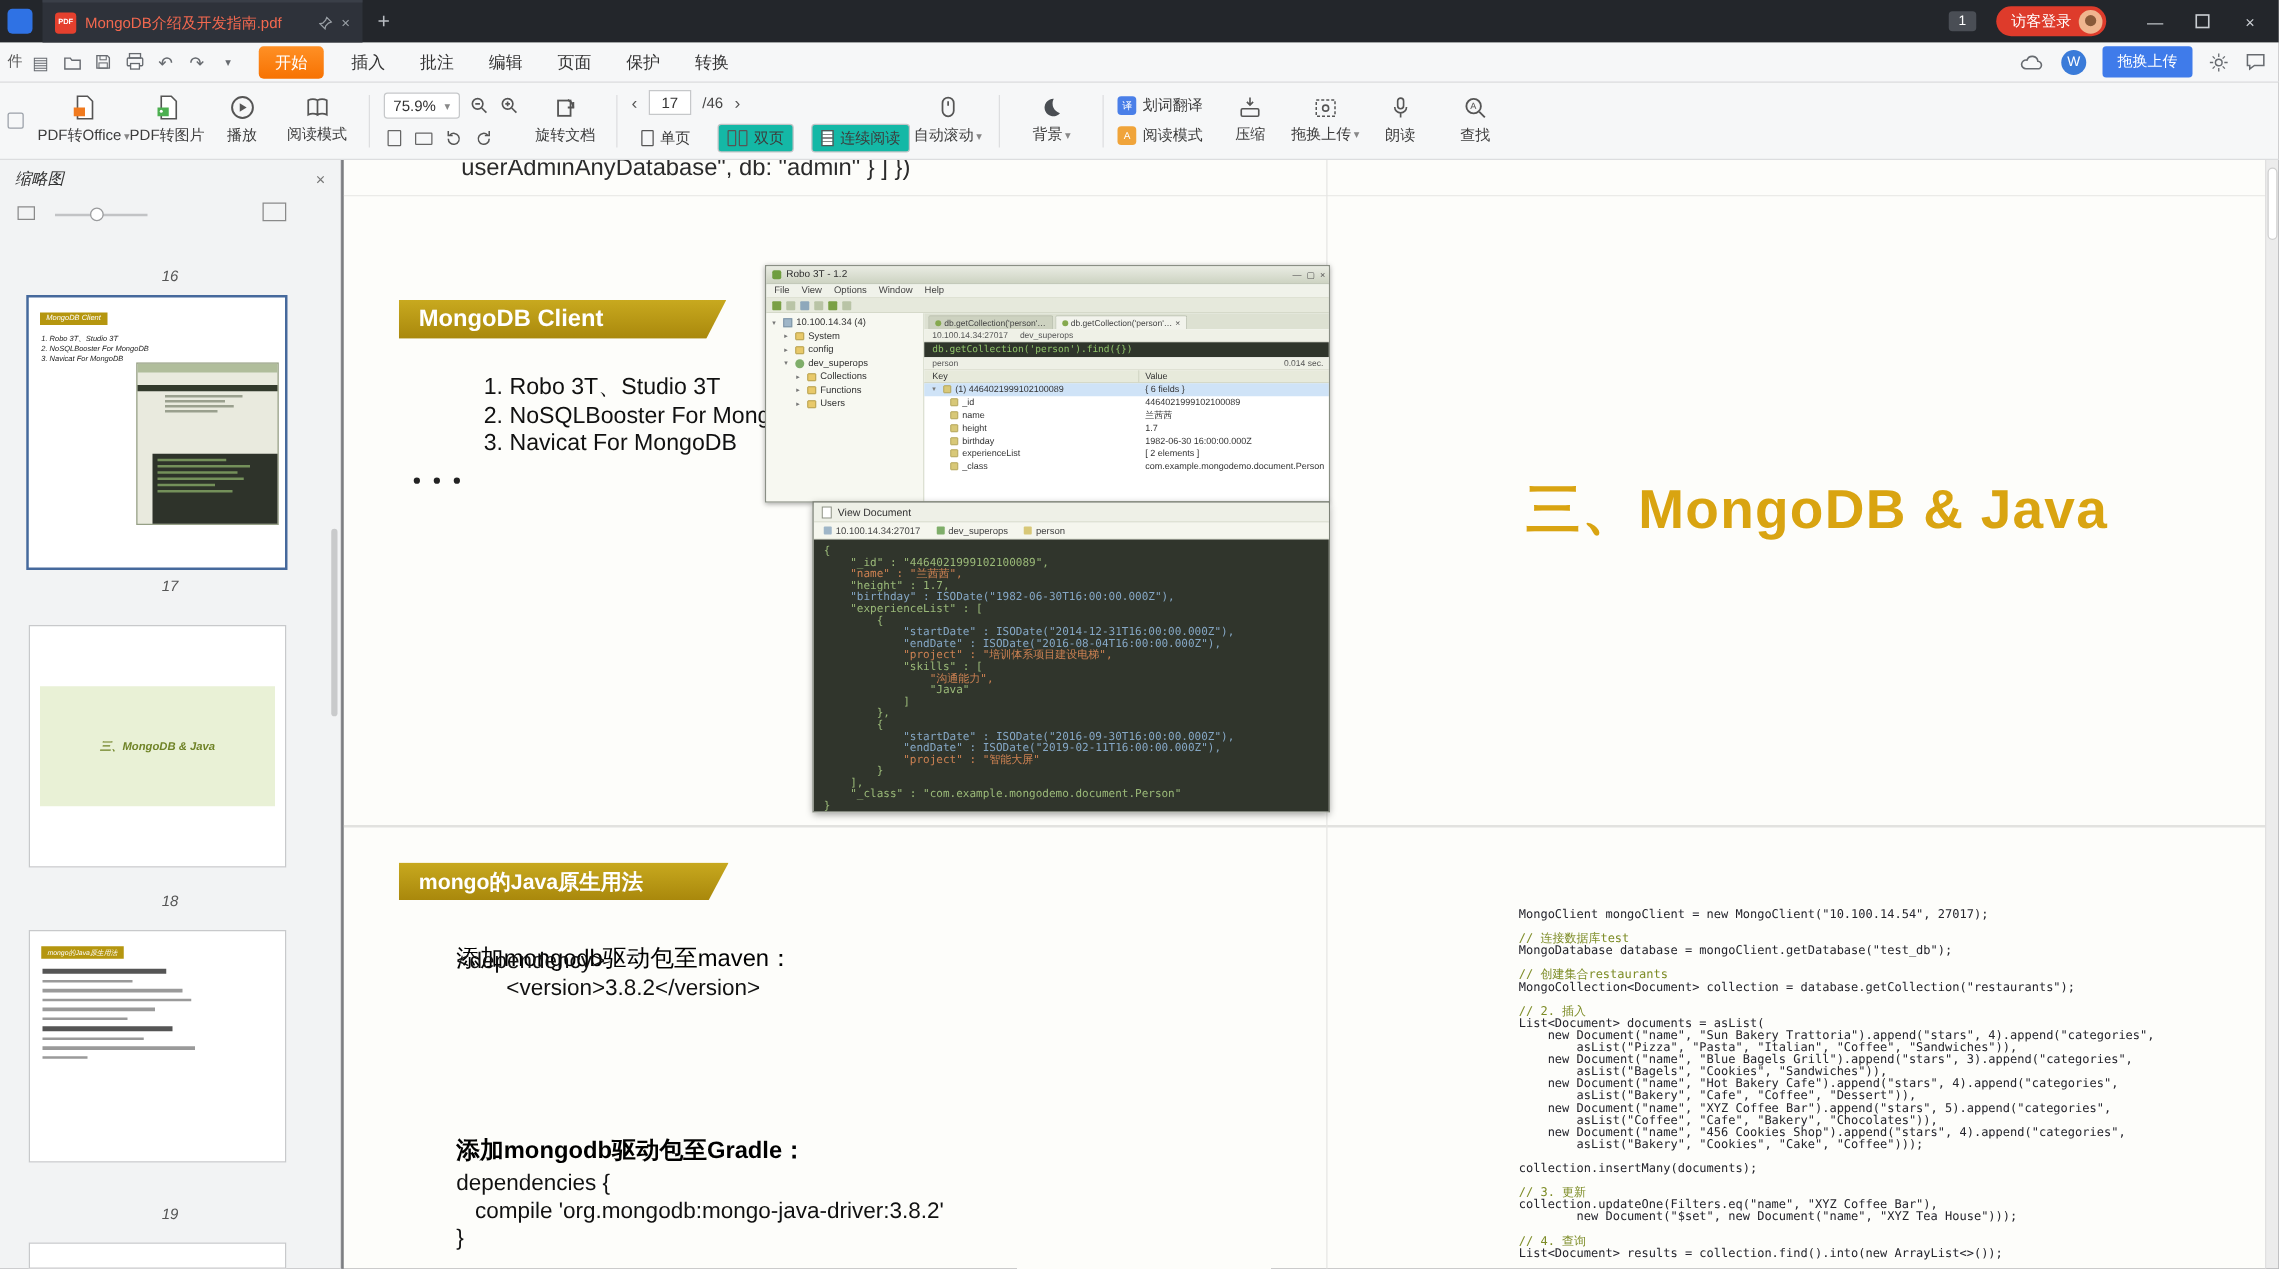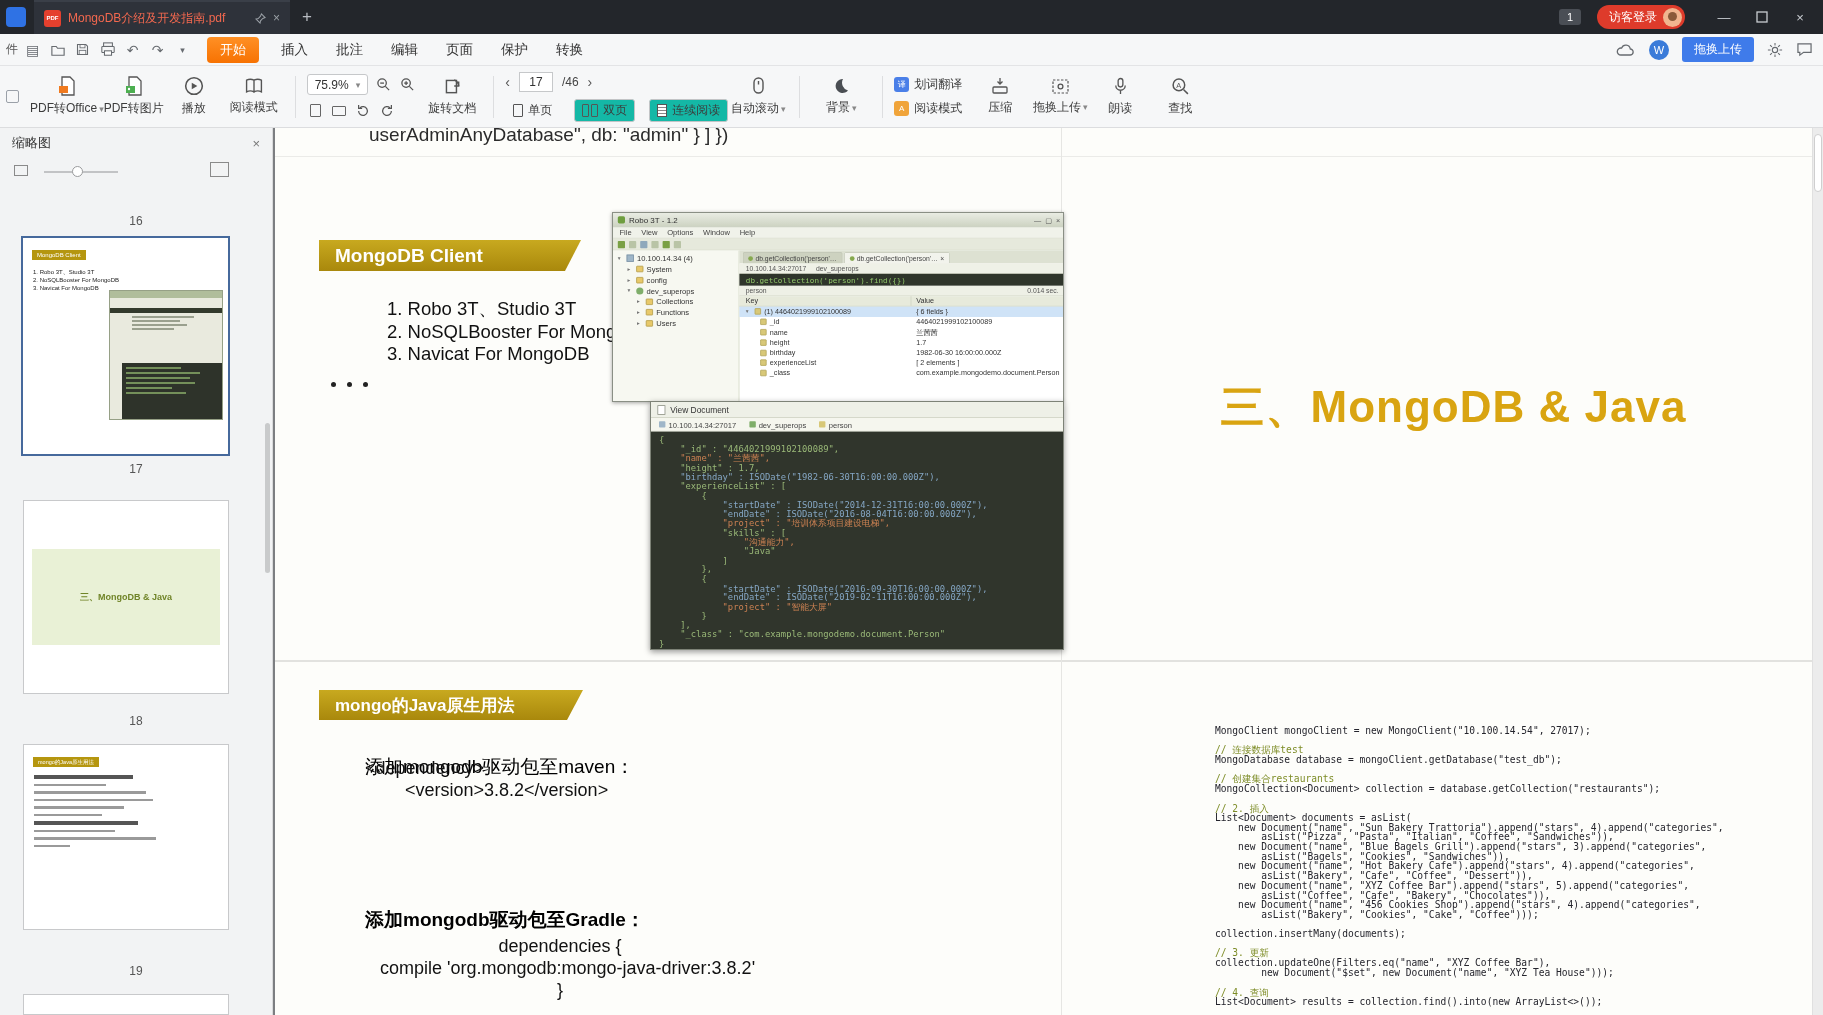--- a/index.html
+++ b/index.html
@@ -58,21 +58,21 @@
   .pg2 i { width:7px; height:13px; border:1.2px solid #555; border-radius:1px; }
   .pgc { width:10px; height:13px; border:1.2px solid #555; background:repeating-linear-gradient(#fff 0 2px,#888 2px 3px); }
   .trrow { display:flex; align-items:center; gap:5px; white-space:nowrap; }
   .tr-ic { width:15px; height:15px; border-radius:3px; background:#4a7fe8; color:#fff; font-size:8px; display:flex; align-items:center; justify-content:center; flex:none; }
   .tr-ic.alt { background:#f0a43a; }
 
   
   #main { display:flex; height:887px; }
 
   
-  #sidebar { width:273px; background:#f2f3f4; border-right:1px solid #d9dadb; position:relative; flex:none; }
+  #sidebar { width:273px; background:#f2f3f4; border-right:1px solid #d9dadb; position:relative; flex:none;font-style:italic; }
   .sb-head { height:30px; display:flex; align-items:center; padding:0 12px; }
   .sb-title { font-size:13px; color:#333; flex:1; }
   .sb-x { color:#777; font-size:13px; }
   .z-ic-s { position:absolute; left:14px; top:37px; width:14px; height:11px; border:1px solid #8a8a8a; }
   .z-track { position:absolute; left:44px; top:43px; width:74px; height:2px; background:#c2c3c5; }
   .z-knob { position:absolute; left:72px; top:38px; width:11px; height:11px; border-radius:50%; background:#fff; border:1px solid #9a9b9d; }
   .z-ic-l { position:absolute; left:210px; top:34px; width:19px; height:15px; border:1px solid #8a8a8a; }
   .t-label { position:absolute; width:100%; text-align:center; font-size:12px; color:#555; }
   .thumb { position:absolute; background:#fff; border:1px solid #c8c9cb; left:23px; width:206px; overflow:hidden; }
   #th17 { top:108px; height:220px; left:21px; width:209px; border:2px solid #46699c; }
@@ -113,21 +113,21 @@
 
   #list17 { position:absolute; left:112px; top:170px; font-size:18.5px; color:#111; line-height:22.5px; white-space:pre; }
   #dots17 { position:absolute; left:56px; top:254px; display:flex; gap:11px; }
   .dot { width:5px; height:5px; background:#222; border-radius:50%; }
 
   #title18 { position:absolute; left:786px; top:250px; width:745px; text-align:center; font-size:44px; font-weight:bold; color:#d9a411; letter-spacing:1px; padding-left:40px; white-space:nowrap; }
 
   #maven-h { position:absolute; left:90px; top:602px; font-size:19px; font-weight:normal; color:#000;margin-top:24px; }
   #maven-code { position:absolute; left:90px; top:629px; font-size:18px; line-height:22px; color:#111; white-space:pre; }
   #gradle-h { position:absolute; left:90px; top:779px; font-size:19px; font-weight:bold; color:#000; }
-  #gradle-code { position:absolute; left:90px; top:807px; font-size:18px; line-height:22px; color:#111; white-space:pre;text-align:center; }
+  #gradle-code { position:absolute; left:90px; top:807px; font-size:18px; line-height:22px; color:#111; white-space:pre; }
 
   #java-code { position:absolute; left:940px; top:598px; width:760px; transform:scale(0.8); transform-origin:0 0; font-family:"DejaVu Sans Mono",monospace; font-size:12px; line-height:12.1px; color:#24242c; white-space:pre; }
   #java-code .cm { color:#7d8c26; }
 
   
   #robo { position:absolute; left:337px; top:84px; width:452px; height:190px; overflow:hidden; border:1px solid #8a8f85; box-shadow:0 1px 4px rgba(0,0,0,.35); background:#eef0e8; }
   #robo-in { width:565px; height:238px; transform:scale(0.8); transform-origin:0 0; font-size:9.5px; color:#333; }
   .r-title { height:18px; background:linear-gradient(#e9ece3,#cdd3c2); display:flex; align-items:center; padding:0 6px; gap:5px; font-size:10px; color:#2f2f2f; border-bottom:1px solid #b9bfae; }
   .r-dot { width:9px; height:9px; border-radius:2px; background:#6f9e3f; }
   .r-ctl { margin-left:auto; display:flex; gap:8px; color:#555; font-size:9px; }

